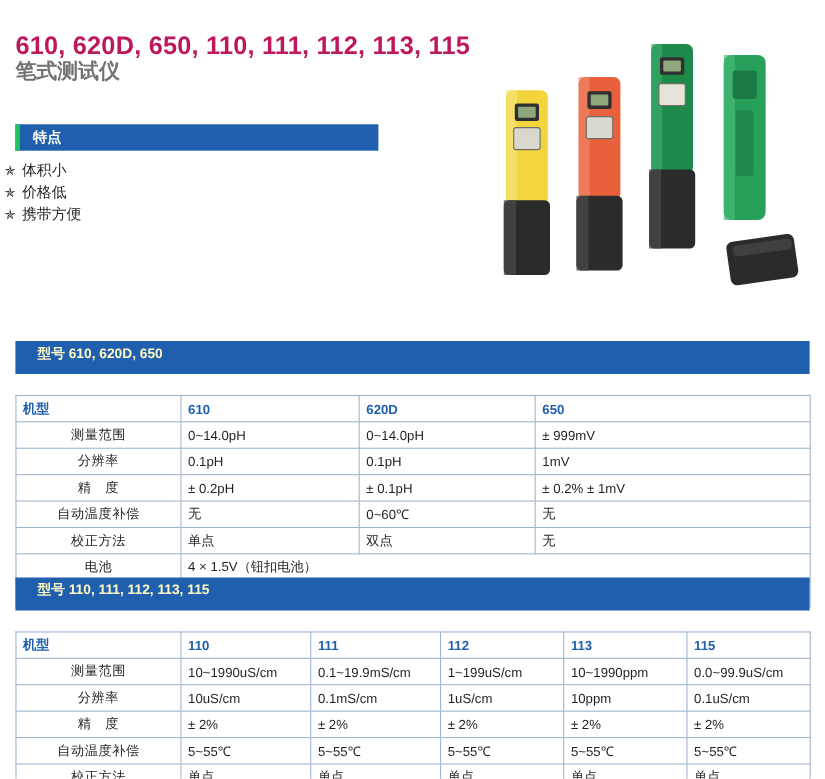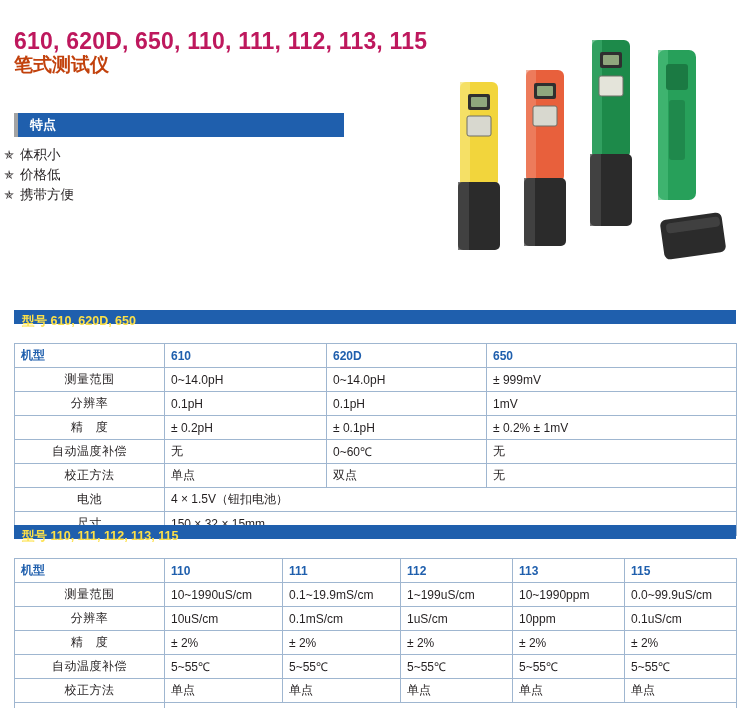--- a/index.html
+++ b/index.html
@@ -31,33 +31,33 @@
     letter-spacing: 0.2px;
     color: #be185d;
     white-space: nowrap;
   }
   .title-sub {
     position: absolute;
     left: 14px;
     top: 52px;
     font-size: 19px;
     font-weight: bold;
-    color: #c2410c;
+    color: #737373;
     white-space: nowrap;
   }
 
   
   .feature-band {
     position: absolute;
     left: 14px;
     top: 113px;
     width: 330px;
     height: 24px;
     background: #1f5fad;
-    border-left: 4px solid #a3a3a3;
+    border-left: 4px solid #22c55e;
     box-sizing: border-box;
   }
   .feature-band .bar-label {
     position: absolute;
     left: 12px;
     top: 3px;
     color: #ffffff;
     font-size: 13px;
     font-weight: bold;
   }
@@ -94,26 +94,26 @@
   .tbl-wrap {
     position: absolute;
     left: 14px;
     width: 722px;
   }
   .tbl-wrap.first { top: 310px; }
   .tbl-wrap.second { top: 525px; }
 
   .tbl-head {
     background: #1f5fad;
-    color: #fde047;
+    color: #fef9c3;
     font-size: 12.5px;
     font-weight: bold;
-    height: 14px;
+    height: 30px;
     line-height: 22px;
-    padding-left: 8px;
+    padding-left: 20px;
     box-sizing: border-box;
   }
   table.spec {
     border-collapse: collapse;
     width: 100%;
     table-layout: fixed;
     font-size: 12px;
     margin-top: 19px;
   }
   table.spec td {

